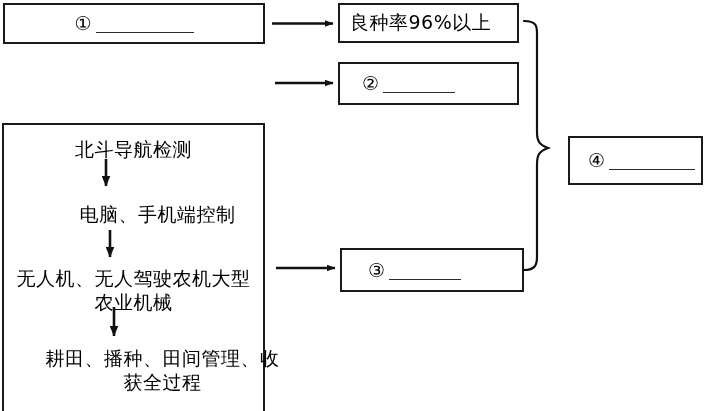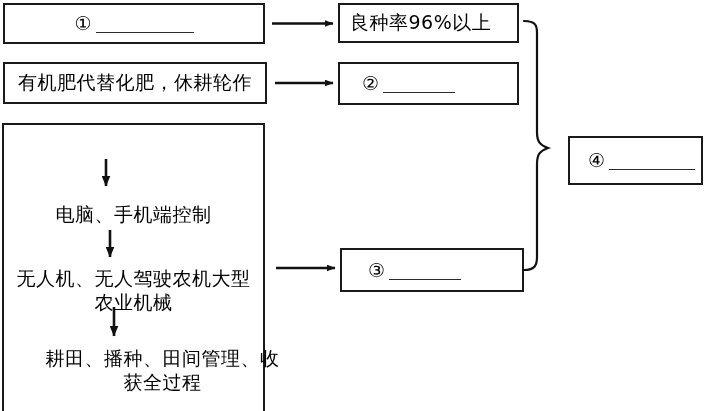--- a/index.html
+++ b/index.html
@@ -102,30 +102,28 @@
 
   <div class="box" style="left:3px; top:3px; width:262px; height:41px;">
     <div class="box-inner">
       <span class="blank-label">
         <span class="circled">①</span>
         <span class="rule long"></span>
       </span>
     </div>
   </div>
 
-  <div class="box" style="left:3px; top:62px; width:264px; height:42px;">
-    <div class="box-inner">
-      <span class="cn">有机肥代替化肥，休耕轮作</span>
-    </div>
-  </div>
 
   <div id="flow-box" style="left:2px; top:123px; width:263px; height:290px;">
 
+    <div class="flow-step" style="top:13px;">
+      <span>北斗导航检测</span>
+    </div>
 
-    <div class="flow-step" style="top:78px;">
+    <div class="flow-step" style="top:78px;padding-left:24px;">
       <span>电脑、手机端控制</span>
     </div>
 
     <div class="flow-step block" style="top:142px;">
       <span>无人机、无人驾驶农机大型农业机械</span>
     </div>
 
     <div class="flow-step block" style="top:222px;margin-left:29px;">
       <span>耕田、播种、田间管理、收获全过程</span>
     </div>

